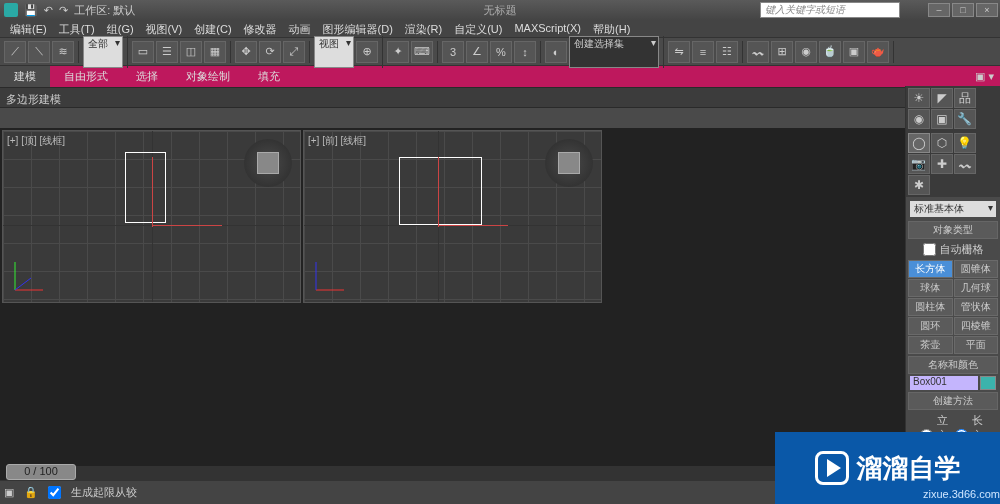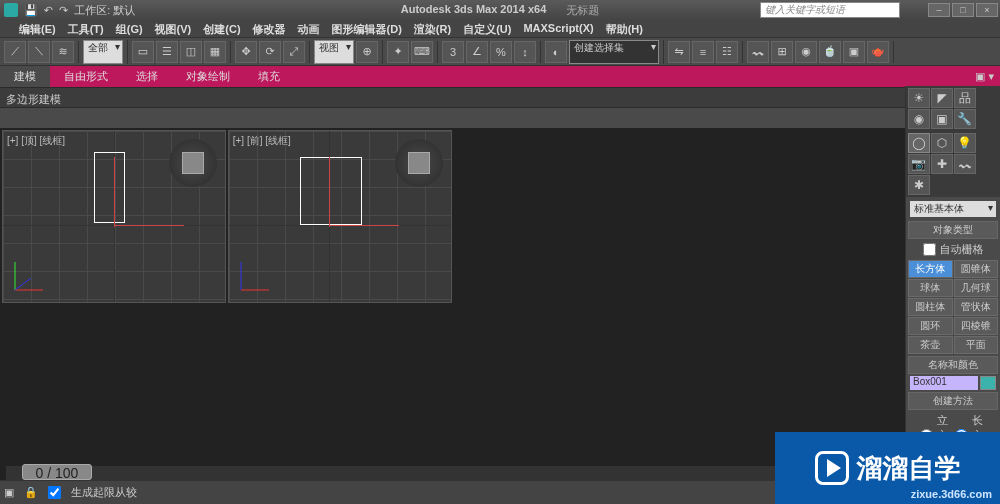--- a/index.html
+++ b/index.html
@@ -9,40 +9,40 @@
 .titlebar { height: 20px; background: linear-gradient(#5a5a5a,#444); display: flex; align-items: center; padding: 0 4px; position: relative; }
 .titlebar .left { display: flex; gap: 6px; align-items: center; }
 .titlebar .app-icon { width: 14px; height: 14px; background: #2aa9a5; border-radius: 2px; }
 .titlebar .center { position: absolute; left: 50%; transform: translateX(-50%); color: #2bb1ad; font-weight: bold; font-size: 12px; display: flex; gap: 20px; }
 .titlebar .center .doc { color: #aaa; font-weight: normal; }
 .titlebar .search { position: absolute; right: 100px; width: 140px; height: 16px; background: #fff; border: 1px solid #888; font-size: 10px; padding: 0 4px; color: #888; font-style: italic; }
 .titlebar .winbtns { position: absolute; right: 2px; display: flex; gap: 2px; }
 .titlebar .winbtns div { width: 22px; height: 14px; background: #666; border: 1px solid #888; display: flex; align-items: center; justify-content: center; font-size: 9px; }
 
 
-.menubar { height: 18px; background: #444; display: flex; padding-left: 13px; border-bottom: 1px solid #333; font-weight: bold; }
+.menubar { height: 18px; background: #444; display: flex; padding-left: 4px; border-bottom: 1px solid #333; }
 .menubar div { padding: 2px 6px; color: #ddd; }
 
 
 .toolbar { height: 28px; background: #4a4a4a; border-bottom: 1px solid #333; display: flex; align-items: center; padding: 0 4px; gap: 2px; }
 .tb-group { display: flex; gap: 2px; border-right: 1px solid #333; padding-right: 4px; margin-right: 2px; align-items: center; }
 .tb-btn { width: 22px; height: 22px; background: #555; border: 1px solid #666; display: flex; align-items: center; justify-content: center; font-size: 11px; }
-.tb-select { height: 24px; background: #ddd; border: 1px solid #888; padding: 0 14px 0 4px; color: #333; font-size: 10px; position: relative; }
+.tb-select { height: 32px; background: #ddd; border: 1px solid #888; padding: 0 14px 0 4px; color: #333; font-size: 10px; position: relative; }
 .tb-select::after { content: "▾"; position: absolute; right: 2px; color: #333; }
 .tb-select.dark { background: #333; color: #ccc; }
 .tb-select.dark::after { color: #ccc; }
 
 
 .ribbon-row { height: 22px; background: #be185d; display: flex; align-items: center; border-bottom: 1px solid #2a2a2a; }
 .rtab { padding: 3px 14px; color: #ddd; }
 .rtab.active { background: #4a4a4a; }
 .ribbon-sub { height: 20px; background: #3c3c3c; border-bottom: 1px solid #2a2a2a; padding-left: 6px; display: flex; align-items: flex-end; }
 
 
-.main { position: absolute; top: 128px; left: 0; right: 95px; bottom: 24px; display: grid; grid-template-columns: 1fr 1fr 1fr 1fr; grid-template-rows: 1fr 1fr; gap: 2px; background: #222; padding: 2px; }
+.main { position: absolute; top: 128px; left: 0; right: 95px; bottom: 24px; display: grid; grid-template-columns: 1fr 1fr 1fr; grid-template-rows: 1fr 1fr; gap: 2px; background: #222; padding: 2px; }
 .viewport { background: #3a3a3a; position: relative; border: 1px solid #555; overflow: hidden; background-image: linear-gradient(#4a4a4a 1px, transparent 1px), linear-gradient(90deg, #4a4a4a 1px, transparent 1px); background-size: 28px 28px; }
 .viewport.active { border: 2px solid #ffcc44; }
 .viewport.persp { background: #3a3a3a; background-image: none; }
 .vp-label { position: absolute; top: 3px; left: 4px; color: #bbb; font-size: 10px; z-index: 5; }
 .axis-gizmo { position: absolute; bottom: 6px; left: 6px; width: 40px; height: 40px; z-index: 5; }
 .vp-cube { position: absolute; top: 8px; right: 8px; width: 48px; height: 48px; border-radius: 50%; background: radial-gradient(#4a4a4a,#333 70%); display: flex; align-items: center; justify-content: center; z-index: 6; }
 .vp-cube .cube { width: 22px; height: 22px; background: #888; border: 1px solid #aaa; }
 .vp-wheel { position: absolute; bottom: 6px; right: 6px; font-size: 18px; color: #aaa; }
 .vp-box { position: absolute; border: 1px solid #fff; }
 .cross-h { position: absolute; height: 1px; background: #333; left: 0; right: 0; }
@@ -67,45 +67,44 @@
 .cmd-grid div { background: #5b5b5b; border: 1px solid #6a6a6a; text-align: center; font-size: 10px; padding: 1px 0; }
 .cmd-grid div.sel { background: #4a8fd8; color: #fff; }
 .cmd-radio { display: flex; gap: 4px; font-size: 10px; align-items: center; justify-content: center; margin: 3px 12px;}
 .cmd-name { display: flex; margin: 2px; gap: 2px; }
 .cmd-name .txt { flex: 1; background: #c4b5fd; color: #333; padding: 0 3px; font-size: 10px;}
 .cmd-name .swatch { width: 16px; height: 14px; background: #3bb3ac; border: 1px solid #888; }
 
 
 .status { position: absolute; bottom: 0; left: 0; right: 0; height: 24px; background: #444; border-top: 1px solid #333; display: flex; align-items: center; padding: 0 4px; gap: 10px; }
 .timeline-track { position: absolute; bottom: 24px; left: 6px; right: 100px; height: 14px; background: #333; }
-.timeline-track .slider { position: absolute; left: 16px; top: -2px; width: 70px; height: 16px; background: #888; border: 1px solid #aaa; border-radius: 3px; font-size: 14px; text-align: center; color:#222; }
+.timeline-track .slider { position: absolute; left: 0; top: -2px; width: 70px; height: 16px; background: #888; border: 1px solid #aaa; border-radius: 3px; font-size: 11px; text-align: center; color:#222; }
 
 
 .watermark { position: absolute; right: 0; bottom: 0; width: 225px; height: 72px; background: #0a58a8; display: flex; align-items: center; justify-content: center; gap: 8px; z-index: 20; }
 .watermark .play { width: 34px; height: 34px; border: 3px solid #fff; border-radius: 8px; display:flex; align-items:center; justify-content:center; }
 .watermark .play::after { content:""; border-left: 14px solid #fff; border-top: 9px solid transparent; border-bottom: 9px solid transparent; margin-left: 4px; }
 .watermark .txt { color: #fff; font-size: 26px; font-weight: bold; }
-.watermark .sub { position: absolute; right: 8px; bottom: 4px; color: #cde5ff; font-size: 11px; font-weight: bold; }
+.watermark .sub { position: absolute; right: 0; bottom: 4px; color: #cde5ff; font-size: 11px; }
 
 
 .ax { width: 40px; height: 40px; }
 </style>
 </head>
 <body>
 
 <div class="titlebar">
   <div class="left">
     <div class="app-icon"></div>
     <span>💾</span>
     <span>↶</span>
     <span>↷</span>
     <span>工作区: 默认</span>
   </div>
   <div class="center">
-    <span>Autodesk 3ds Max 2014 x64</span>
     <span class="doc">无标题</span>
   </div>
   <div class="search">键入关键字或短语</div>
   <div class="winbtns">
     <div>–</div>
     <div>□</div>
     <div>×</div>
   </div>
 </div>
 

